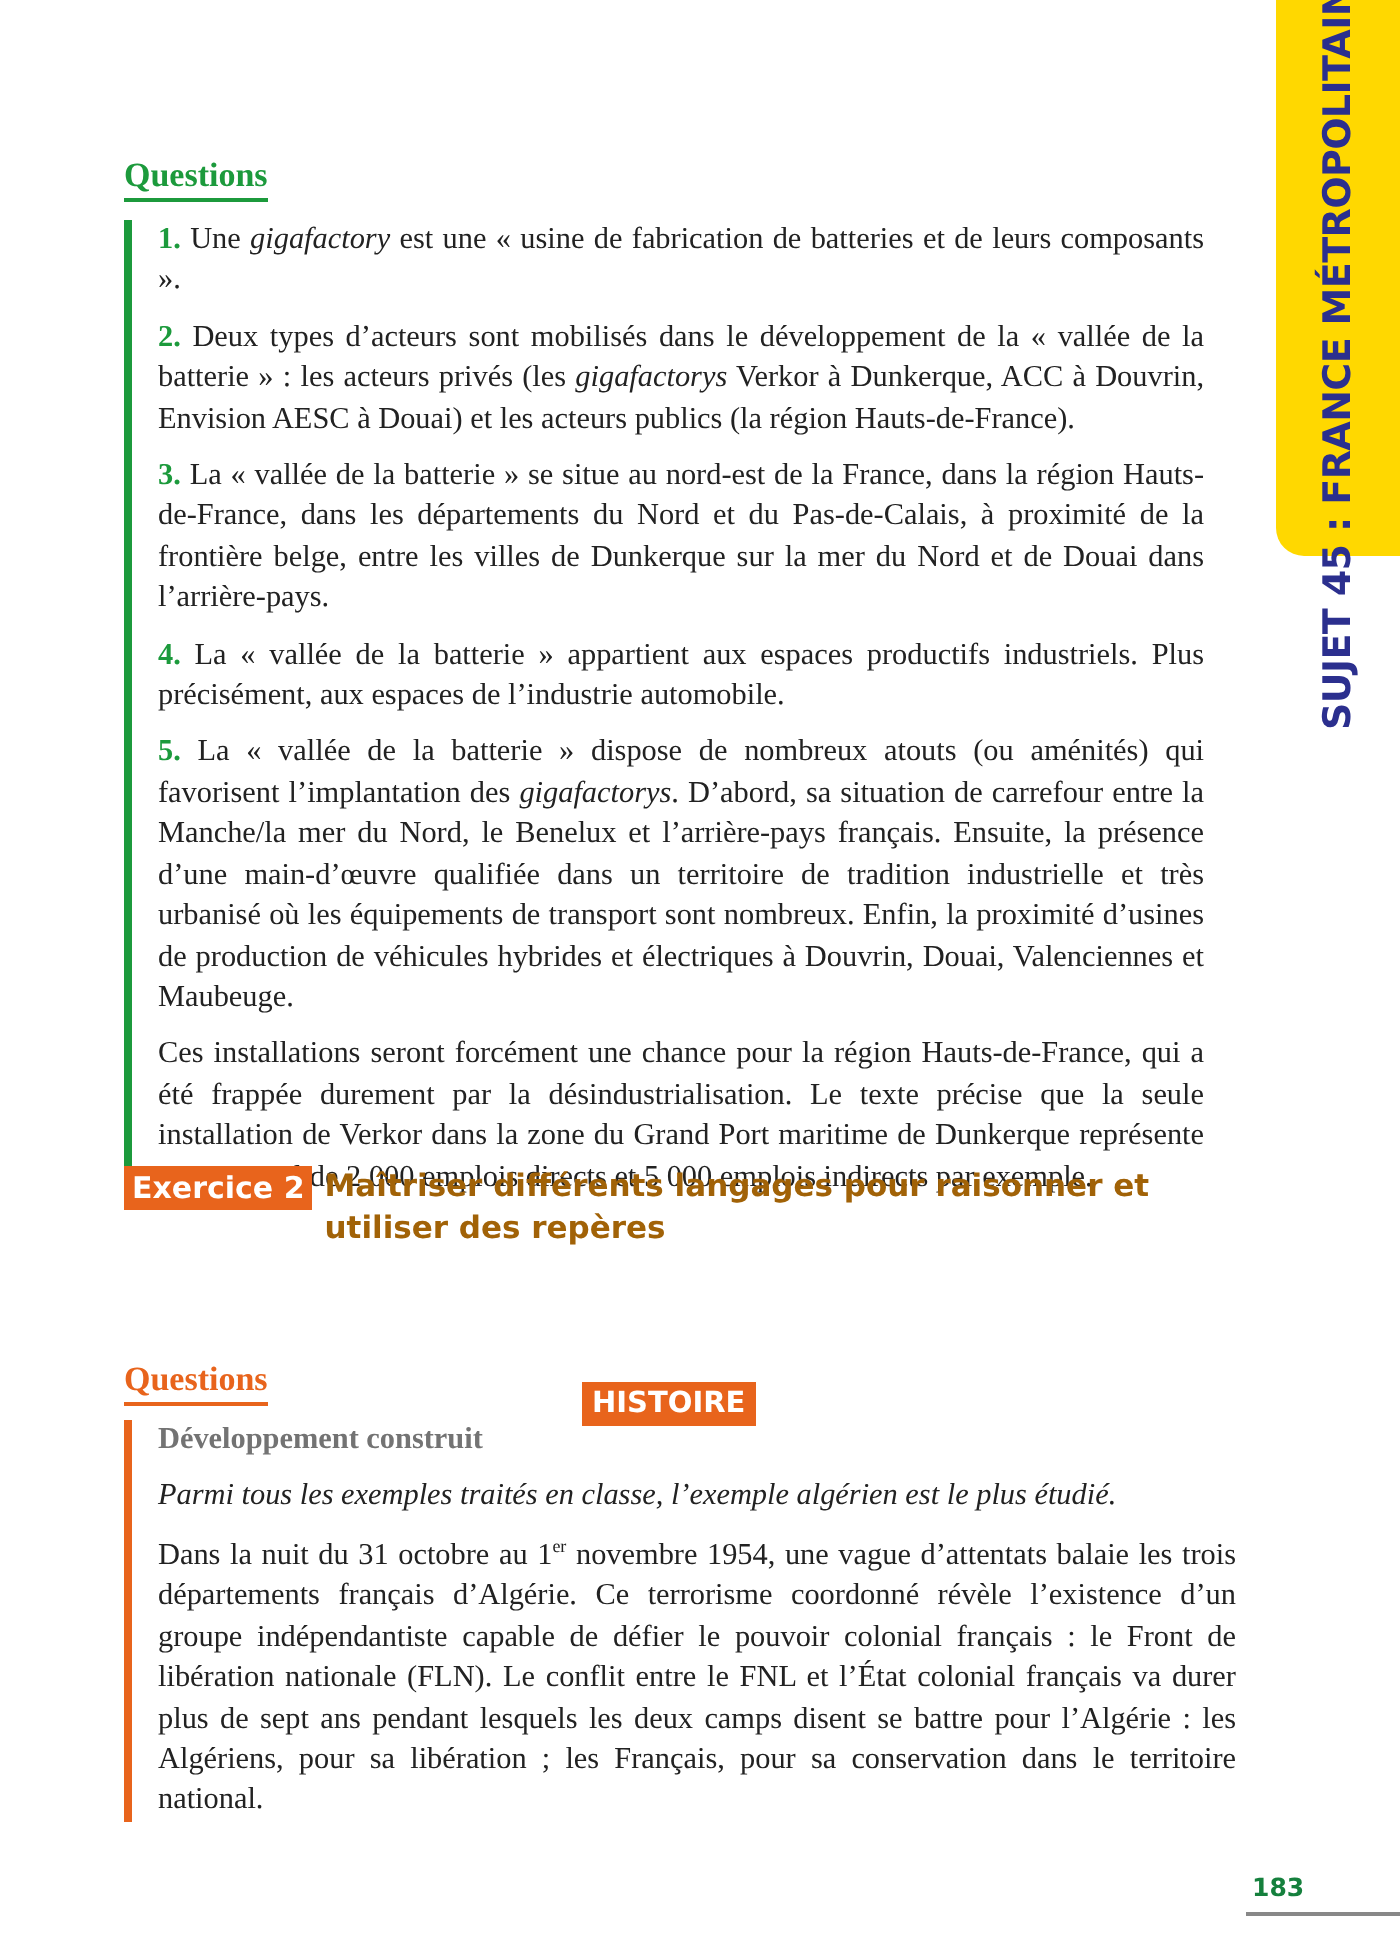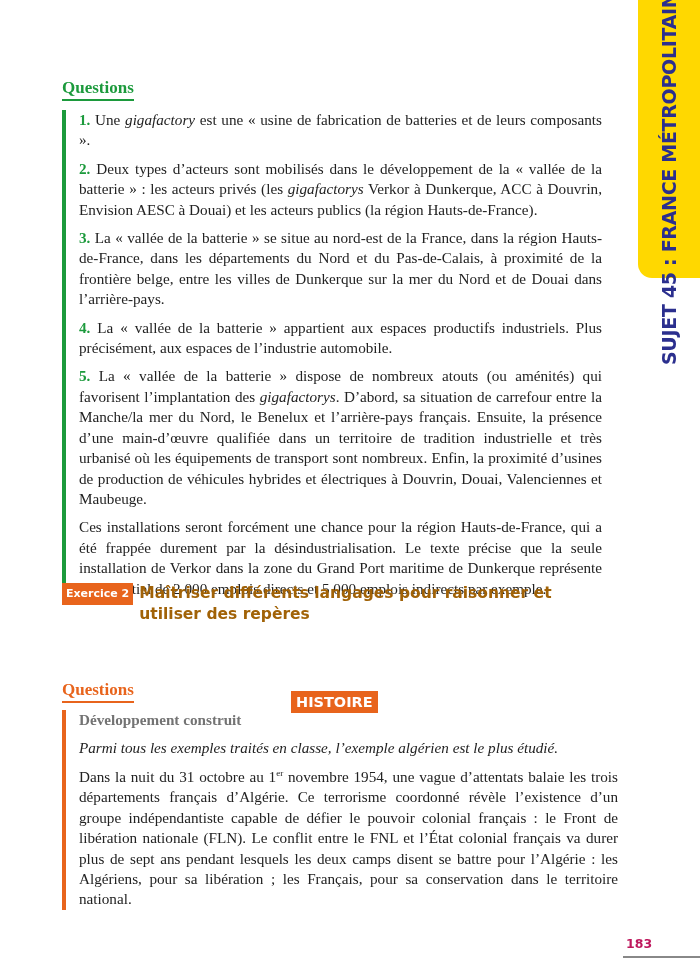--- a/index.html
+++ b/index.html
@@ -31,39 +31,39 @@
     font-size: 15.2px; line-height: 20.4px; text-align: justify;
     box-sizing: border-box;
   }
   .block-green { top: 110px; width: 556px; border-left: 4px solid #1c9a3c; }
   .block-orange { top: 710px; width: 556px; border-left: 4px solid #e8641c; }
   .block p { margin: 0 16px 8px 0; }
   .num { color: #1c9a3c; font-weight: bold; }
   .ex-row { position: absolute; left: 62px; top: 583px; display: flex; align-items: flex-start; }
   .ex-badge {
     background: #e8641c; color: #fff;
-    font-family: "DejaVu Sans", sans-serif; font-weight: bold; font-size: 11px;
+    font-family: "DejaVu Sans", sans-serif; font-weight: bold; font-size: 15px;
     padding: 1px 4px; line-height: 20px; margin-right: 6px;
   }
   .ex-title {
     color: #a16207; font-family: "DejaVu Sans", sans-serif; font-weight: bold;
     font-size: 15.5px; line-height: 21px; width: 420px;
   }
   .hist-badge {
     position: absolute; left: 291px; top: 648px;
     background: #e8641c; color: #fff;
     font-family: "DejaVu Sans", sans-serif; font-weight: bold; font-size: 14.5px;
     padding: 2px 5px; line-height: 18px; margin-top: 43px;
   }
   .sub-orange { color: #737373; font-weight: bold; margin: 0 0 4px 0; }
   .italic { font-style: italic; }
   .block-orange p.tight { margin: 0; }
   .page-num {
     position: absolute; left: 626px; top: 936px;
-    font-family: "DejaVu Sans", sans-serif; font-weight: bold; font-size: 12.5px; color: #be185d;
+    font-family: "DejaVu Sans", sans-serif; font-weight: bold; font-size: 12.5px; color: #15803d;
   }
   .page-line { position: absolute; left: 623px; top: 956px; width: 77px; height: 2px; background: #888; }
 </style>
 </head>
 <body>
 
 <div class="side-tab"></div>
 <div class="side-tab-text">SUJET 45 : FRANCE MÉTROPOLITAINE, 2025</div>
 
 <div class="heading h-green">Questions</div>

